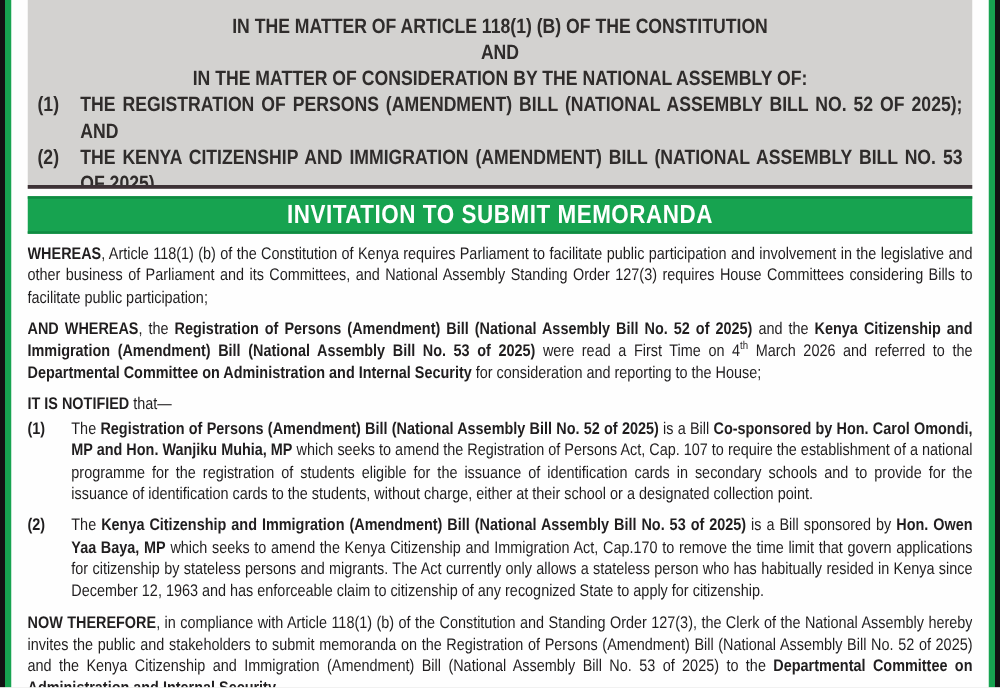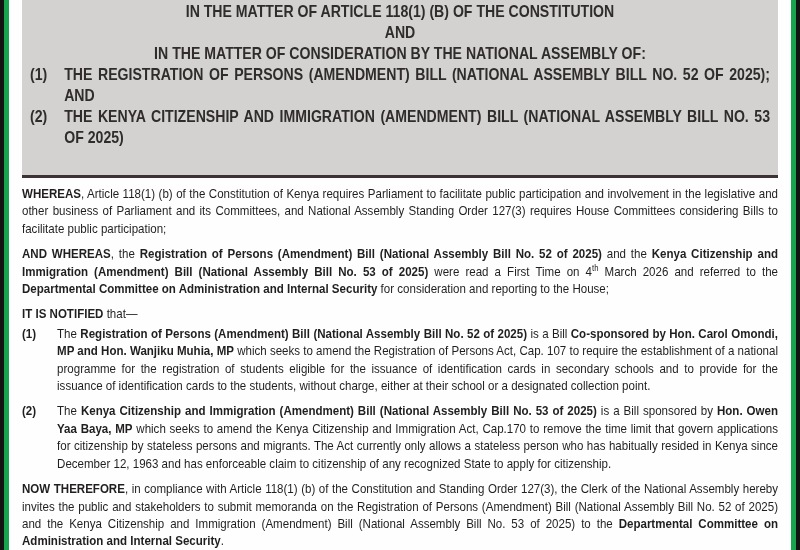--- a/index.html
+++ b/index.html
@@ -23,24 +23,24 @@
   .content {
     position: absolute; left: 22px; right: 22px; top: 0; bottom: 0;
     overflow: hidden;
   }
 
   
   .cond { width: 117%; transform: scaleX(0.8547); transform-origin: 0 0; }
 
   
   .gray-box {
-    height: 178px;
+    height: 151px;
     background: var(--header-bg, #d3d2d0);
     border-bottom: 3px solid var(--rule, #3d3236);
-    padding: 8px 8px;
+    padding: 18px 8px;
     overflow: hidden;
   }
   .h-line {
     text-align: center;
     font-weight: bold;
     font-size: 16.5px;
     line-height: 21px;
     color: var(--heading-text, #312e2d);
     white-space: nowrap;
   }
@@ -113,20 +113,23 @@
           <span class="h-num">(1)</span>
           <span class="h-text">THE REGISTRATION OF PERSONS (AMENDMENT) BILL (NATIONAL ASSEMBLY BILL NO. 52 OF 2025); AND</span>
         </div>
         <div class="h-item">
           <span class="h-num">(2)</span>
           <span class="h-text">THE KENYA CITIZENSHIP AND IMMIGRATION (AMENDMENT) BILL (NATIONAL ASSEMBLY BILL NO. 53 OF 2025)</span>
         </div>
       </div>
     </div>
 
+    <div class="banner">
+      <div class="cond banner-title">INVITATION TO SUBMIT MEMORANDA</div>
+    </div>
 
     <div class="body-wrap">
       <div id="body-root" class="cond notice-body">
           <p><b>WHEREAS</b><span>, Article 118(1) (b) of the Constitution of Kenya requires Parliament to facilitate public participation and involvement in the legislative and other business of Parliament and its Committees, and National Assembly Standing Order 127(3) requires House Committees considering Bills to facilitate public participation;</span></p>
           <p><b>AND WHEREAS</b><span>, the </span><b>Registration of Persons (Amendment) Bill (National Assembly Bill No. 52 of 2025)</b><span> and the </span><b>Kenya Citizenship and Immigration (Amendment) Bill (National Assembly Bill No. 53 of 2025)</b><span> were read a First Time on 4</span><sup>th</sup><span> March 2026 and referred to the </span><b>Departmental Committee on Administration and Internal Security</b><span> for consideration and reporting to the House;</span></p>
           <p class="tight"><b>IT IS NOTIFIED</b><span> that—</span></p>
           <div class="item">
             <span class="num">(1)</span>
             <span class="item-text"><span>The </span><b>Registration of Persons (Amendment) Bill (National Assembly Bill No. 52 of 2025)</b><span> is a Bill </span><b>Co-sponsored by Hon. Carol Omondi, MP and Hon. Wanjiku Muhia, MP</b><span> which seeks to amend the Registration of Persons Act, Cap. 107 to require the establishment of a national programme for the registration of students eligible for the issuance of identification cards in secondary schools and to provide for the issuance of identification cards to the students, without charge, either at their school or a designated collection point.</span></span>
           </div>

